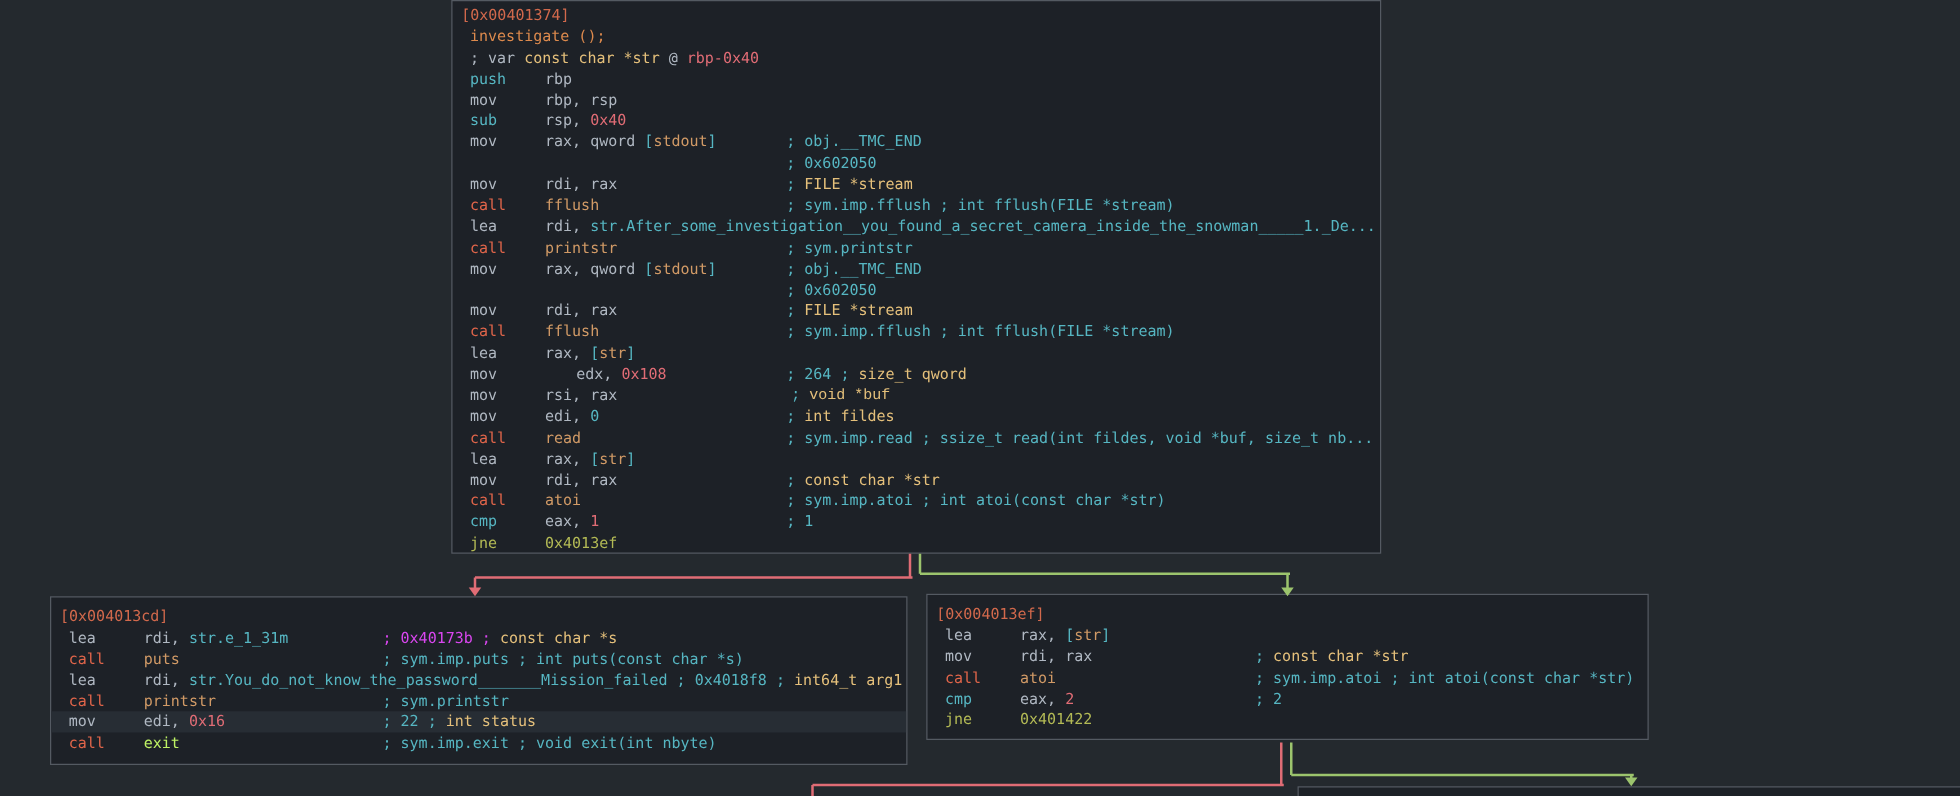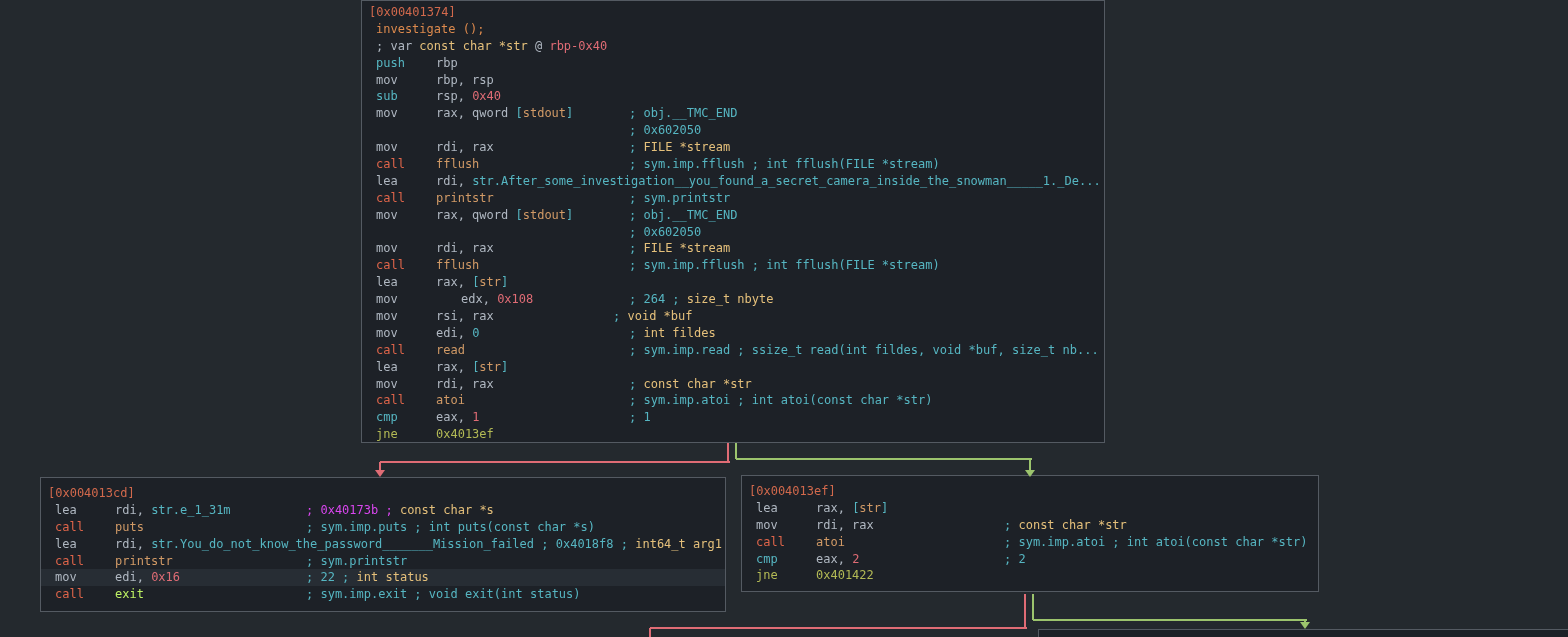--- a/index.html
+++ b/index.html
@@ -52,38 +52,38 @@
       <div class="line"><span class="cc" style="left: 267px;"><span style="color: rgb(86, 182, 194);">; 0x602050</span></span></div>
       <div class="line"><span class="mn"><span style="color: rgb(176, 184, 194);">mov</span></span><span style="color: rgb(176, 184, 194);">rdi, rax</span><span class="cc" style="left: 267px;"><span style="color: rgb(86, 182, 194);">; </span><span style="color: rgb(229, 192, 123);">FILE *stream</span></span></div>
       <div class="line"><span class="mn"><span style="color: rgb(224, 101, 74);">call</span></span><span style="color: rgb(209, 154, 102);">fflush</span><span class="cc" style="left: 267px;"><span style="color: rgb(86, 182, 194);">; sym.imp.fflush ; int fflush(FILE *stream)</span></span></div>
       <div class="line"><span class="mn"><span style="color: rgb(176, 184, 194);">lea</span></span><span style="color: rgb(176, 184, 194);">rdi, </span><span style="color: rgb(86, 182, 194);">str.After_some_investigation__you_found_a_secret_camera_inside_the_snowman_____1._De...</span></div>
       <div class="line"><span class="mn"><span style="color: rgb(224, 101, 74);">call</span></span><span style="color: rgb(209, 154, 102);">printstr</span><span class="cc" style="left: 267px;"><span style="color: rgb(86, 182, 194);">; sym.printstr</span></span></div>
       <div class="line"><span class="mn"><span style="color: rgb(176, 184, 194);">mov</span></span><span style="color: rgb(176, 184, 194);">rax, qword </span><span style="color: rgb(86, 182, 194);">[</span><span style="color: rgb(209, 154, 102);">stdout</span><span style="color: rgb(86, 182, 194);">]</span><span class="cc" style="left: 267px;"><span style="color: rgb(86, 182, 194);">; obj.__TMC_END</span></span></div>
       <div class="line"><span class="cc" style="left: 267px;"><span style="color: rgb(86, 182, 194);">; 0x602050</span></span></div>
       <div class="line"><span class="mn"><span style="color: rgb(176, 184, 194);">mov</span></span><span style="color: rgb(176, 184, 194);">rdi, rax</span><span class="cc" style="left: 267px;"><span style="color: rgb(86, 182, 194);">; </span><span style="color: rgb(229, 192, 123);">FILE *stream</span></span></div>
       <div class="line"><span class="mn"><span style="color: rgb(224, 101, 74);">call</span></span><span style="color: rgb(209, 154, 102);">fflush</span><span class="cc" style="left: 267px;"><span style="color: rgb(86, 182, 194);">; sym.imp.fflush ; int fflush(FILE *stream)</span></span></div>
       <div class="line"><span class="mn"><span style="color: rgb(176, 184, 194);">lea</span></span><span style="color: rgb(176, 184, 194);">rax, </span><span style="color: rgb(86, 182, 194);">[</span><span style="color: rgb(209, 154, 102);">str</span><span style="color: rgb(86, 182, 194);">]</span></div>
-      <div class="line"><span class="mn"><span style="color: rgb(176, 184, 194);">mov</span></span><span style="color: rgb(176, 184, 194); margin-left: 25px;">edx, </span><span style="color: rgb(224, 108, 117);">0x108</span><span class="cc" style="left: 267px;"><span style="color: rgb(86, 182, 194);">; 264 ; </span><span style="color: rgb(229, 192, 123);">size_t nbyte</span></span></div>
-      <div class="line"><span class="mn"><span style="color: rgb(176, 184, 194);">mov</span></span><span style="color: rgb(176, 184, 194);">rsi, rax</span><span class="cc" style="left: 251px;"><span style="color: rgb(86, 182, 194);">; </span><span style="color: rgb(229, 192, 123);">void *buf</span></span></div>
+      <div class="line"><span class="mn"><span style="color: rgb(176, 184, 194);">mov</span></span><span style="color: rgb(176, 184, 194); margin-left: 25px;">edx, </span><span style="color: rgb(224, 108, 117);">0x108</span><span class="cc" style="left: 267px;"><span style="color: rgb(86, 182, 194);">; 264 ; </span><span style="color: rgb(229, 192, 123);">size_t qword</span></span></div>
+      <div class="line"><span class="mn"><span style="color: rgb(176, 184, 194);">mov</span></span><span style="color: rgb(176, 184, 194);">rsi, rax</span><span class="cc" style="left: 271px; font-family: Liberation Mono, monospace;"><span style="color: rgb(86, 182, 194);">; </span><span style="color: rgb(229, 192, 123);">void *buf</span></span></div>
       <div class="line"><span class="mn"><span style="color: rgb(176, 184, 194);">mov</span></span><span style="color: rgb(176, 184, 194);">edi, </span><span style="color: rgb(86, 182, 194);">0</span><span class="cc" style="left: 267px;"><span style="color: rgb(86, 182, 194);">; </span><span style="color: rgb(229, 192, 123);">int fildes</span></span></div>
       <div class="line"><span class="mn"><span style="color: rgb(224, 101, 74);">call</span></span><span style="color: rgb(209, 154, 102);">read</span><span class="cc" style="left: 267px;"><span style="color: rgb(86, 182, 194);">; sym.imp.read ; ssize_t read(int fildes, void *buf, size_t nb...</span></span></div>
       <div class="line"><span class="mn"><span style="color: rgb(176, 184, 194);">lea</span></span><span style="color: rgb(176, 184, 194);">rax, </span><span style="color: rgb(86, 182, 194);">[</span><span style="color: rgb(209, 154, 102);">str</span><span style="color: rgb(86, 182, 194);">]</span></div>
       <div class="line"><span class="mn"><span style="color: rgb(176, 184, 194);">mov</span></span><span style="color: rgb(176, 184, 194);">rdi, rax</span><span class="cc" style="left: 267px;"><span style="color: rgb(86, 182, 194);">; </span><span style="color: rgb(229, 192, 123);">const char *str</span></span></div>
       <div class="line"><span class="mn"><span style="color: rgb(224, 101, 74);">call</span></span><span style="color: rgb(209, 154, 102);">atoi</span><span class="cc" style="left: 267px;"><span style="color: rgb(86, 182, 194);">; sym.imp.atoi ; int atoi(const char *str)</span></span></div>
       <div class="line"><span class="mn"><span style="color: rgb(86, 182, 194);">cmp</span></span><span style="color: rgb(176, 184, 194);">eax, </span><span style="color: rgb(224, 108, 117);">1</span><span class="cc" style="left: 267px;"><span style="color: rgb(86, 182, 194);">; 1</span></span></div>
       <div class="line"><span class="mn"><span style="color: rgb(179, 186, 85);">jne</span></span><span style="color: rgb(179, 186, 85);">0x4013ef</span></div>
     </div>
     <div class="bb" style="left: 40px; top: 477px; width: 686px; height: 135px; padding-top: 7px; background: rgb(29, 33, 39); border-color: rgb(84, 90, 98);">
       <div class="line hdr" style="color: rgb(210, 105, 76);">[0x004013cd]</div>
       <div class="line"><span class="mn"><span style="color: rgb(176, 184, 194);">lea</span></span><span style="color: rgb(176, 184, 194);">rdi, </span><span style="color: rgb(86, 182, 194);">str.e_1_31m</span><span class="cc" style="left: 265px;"><span style="color: #d946ef;">; 0x40173b ; </span><span style="color: rgb(229, 192, 123);">const char *s</span></span></div>
       <div class="line"><span class="mn"><span style="color: rgb(224, 101, 74);">call</span></span><span style="color: rgb(209, 154, 102);">puts</span><span class="cc" style="left: 265px;"><span style="color: rgb(86, 182, 194);">; sym.imp.puts ; int puts(const char *s)</span></span></div>
       <div class="line"><span class="mn"><span style="color: rgb(176, 184, 194);">lea</span></span><span style="color: rgb(176, 184, 194);">rdi, </span><span style="color: rgb(86, 182, 194);">str.You_do_not_know_the_password_______Mission_failed</span><span style="color: rgb(86, 182, 194);"> ; </span><span style="color: rgb(86, 182, 194);">0x4018f8</span><span style="color: rgb(86, 182, 194);"> ; </span><span style="color: rgb(229, 192, 123);">int64_t arg1</span></div>
       <div class="line"><span class="mn"><span style="color: rgb(224, 101, 74);">call</span></span><span style="color: rgb(209, 154, 102);">printstr</span><span class="cc" style="left: 265px;"><span style="color: rgb(86, 182, 194);">; sym.printstr</span></span></div>
       <div class="line hl" style="background: rgb(39, 45, 52);"><span class="mn"><span style="color: rgb(176, 184, 194);">mov</span></span><span style="color: rgb(176, 184, 194);">edi, </span><span style="color: rgb(224, 108, 117);">0x16</span><span class="cc" style="left: 265px;"><span style="color: rgb(86, 182, 194);">; 22 ; </span><span style="color: rgb(229, 192, 123);">int status</span></span></div>
-      <div class="line"><span class="mn"><span style="color: rgb(224, 101, 74);">call</span></span><span style="color: #bef264; margin-top: 12px;">exit</span><span class="cc" style="left: 265px;"><span style="color: rgb(86, 182, 194);">; sym.imp.exit ; void exit(int status)</span></span></div>
+      <div class="line"><span class="mn"><span style="color: rgb(224, 101, 74);">call</span></span><span style="color: #bef264; margin-top: 12px;">exit</span><span class="cc" style="left: 265px;"><span style="color: rgb(86, 182, 194);">; sym.imp.exit ; void exit(int nbyte)</span></span></div>
     </div>
     <div class="bb" style="left: 741px; top: 475px; width: 578px; height: 117px; padding-top: 7px; background: rgb(29, 33, 39); border-color: rgb(84, 90, 98);">
       <div class="line hdr" style="color: rgb(210, 105, 76);">[0x004013ef]</div>
       <div class="line"><span class="mn"><span style="color: rgb(176, 184, 194);">lea</span></span><span style="color: rgb(176, 184, 194);">rax, </span><span style="color: rgb(86, 182, 194);">[</span><span style="color: rgb(209, 154, 102);">str</span><span style="color: rgb(86, 182, 194);">]</span></div>
       <div class="line"><span class="mn"><span style="color: rgb(176, 184, 194);">mov</span></span><span style="color: rgb(176, 184, 194);">rdi, rax</span><span class="cc" style="left: 262px;"><span style="color: rgb(86, 182, 194);">; </span><span style="color: rgb(229, 192, 123);">const char *str</span></span></div>
       <div class="line"><span class="mn"><span style="color: rgb(224, 101, 74);">call</span></span><span style="color: rgb(209, 154, 102);">atoi</span><span class="cc" style="left: 262px;"><span style="color: rgb(86, 182, 194);">; sym.imp.atoi ; int atoi(const char *str)</span></span></div>
       <div class="line"><span class="mn"><span style="color: rgb(86, 182, 194);">cmp</span></span><span style="color: rgb(176, 184, 194);">eax, </span><span style="color: rgb(224, 108, 117);">2</span><span class="cc" style="left: 262px;"><span style="color: rgb(86, 182, 194);">; 2</span></span></div>
       <div class="line"><span class="mn"><span style="color: rgb(179, 186, 85);">jne</span></span><span style="color: rgb(179, 186, 85);">0x401422</span></div>
     </div>
     <div class="bb" style="left: 1038px; top: 629px; width: 531px; height: 12px; padding-top: 0px; background: rgb(29, 33, 39); border-color: rgb(84, 90, 98);"></div>

